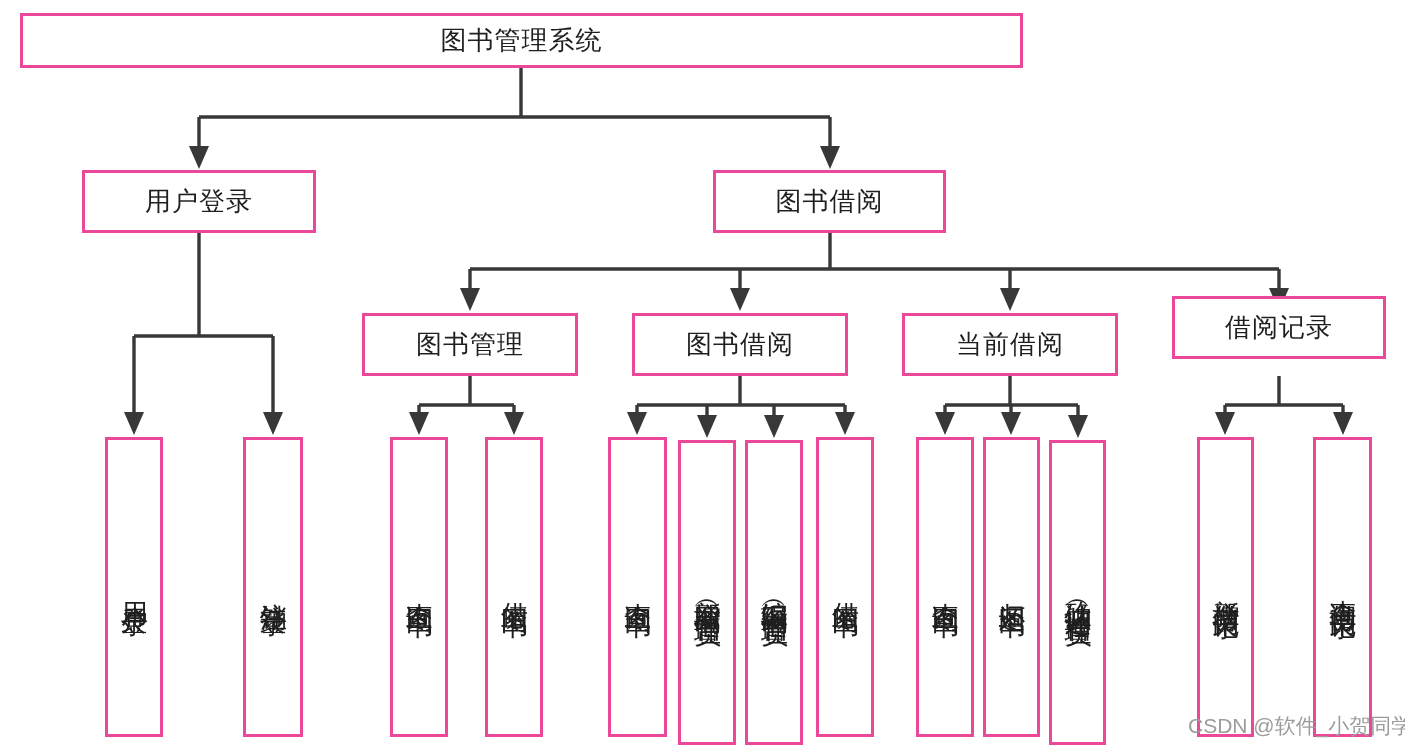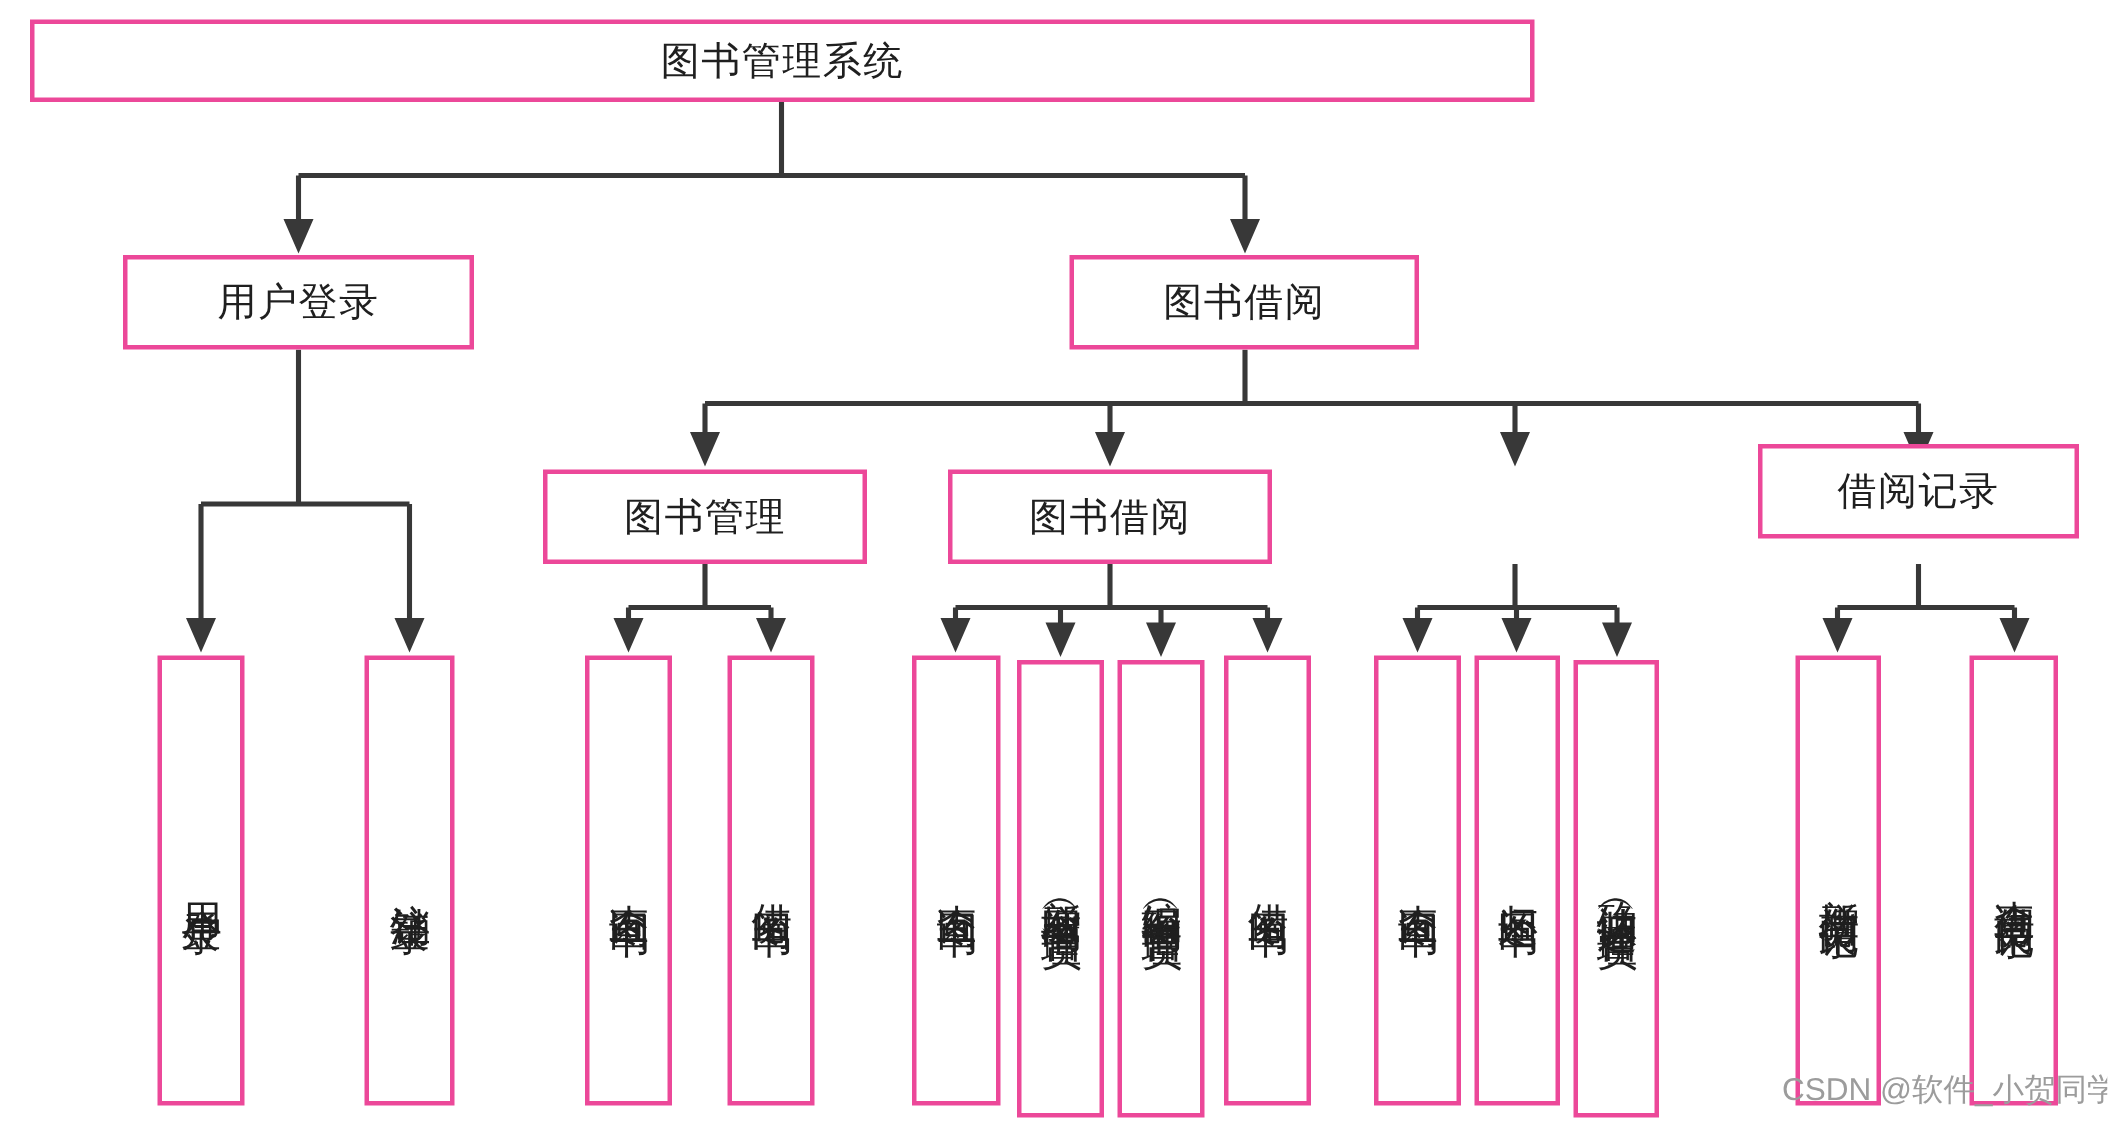--- a/index.html
+++ b/index.html
@@ -84,20 +84,23 @@
   <div class="node h" style="left:713px;top:170px;width:233px;height:63px">
     <span>图书借阅</span>
   </div>
 
   <div class="node h" style="left:362px;top:313px;width:216px;height:63px">
     <span>图书管理</span>
   </div>
   <div class="node h" style="left:632px;top:313px;width:216px;height:63px">
     <span>图书借阅</span>
   </div>
+  <div class="node h" style="left:902px;top:313px;width:216px;height:63px">
+    <span>当前借阅</span>
+  </div>
   <div class="node h" style="left:1172px;top:296px;width:214px;height:63px">
     <span>借阅记录</span>
   </div>
 
   <div class="node leaf" style="left:105px;top:437px;width:58px;height:300px">
     <span>用户登录</span>
   </div>
   <div class="node leaf" style="left:243px;top:437px;width:60px;height:300px">
     <span>注销登录</span>
   </div>

